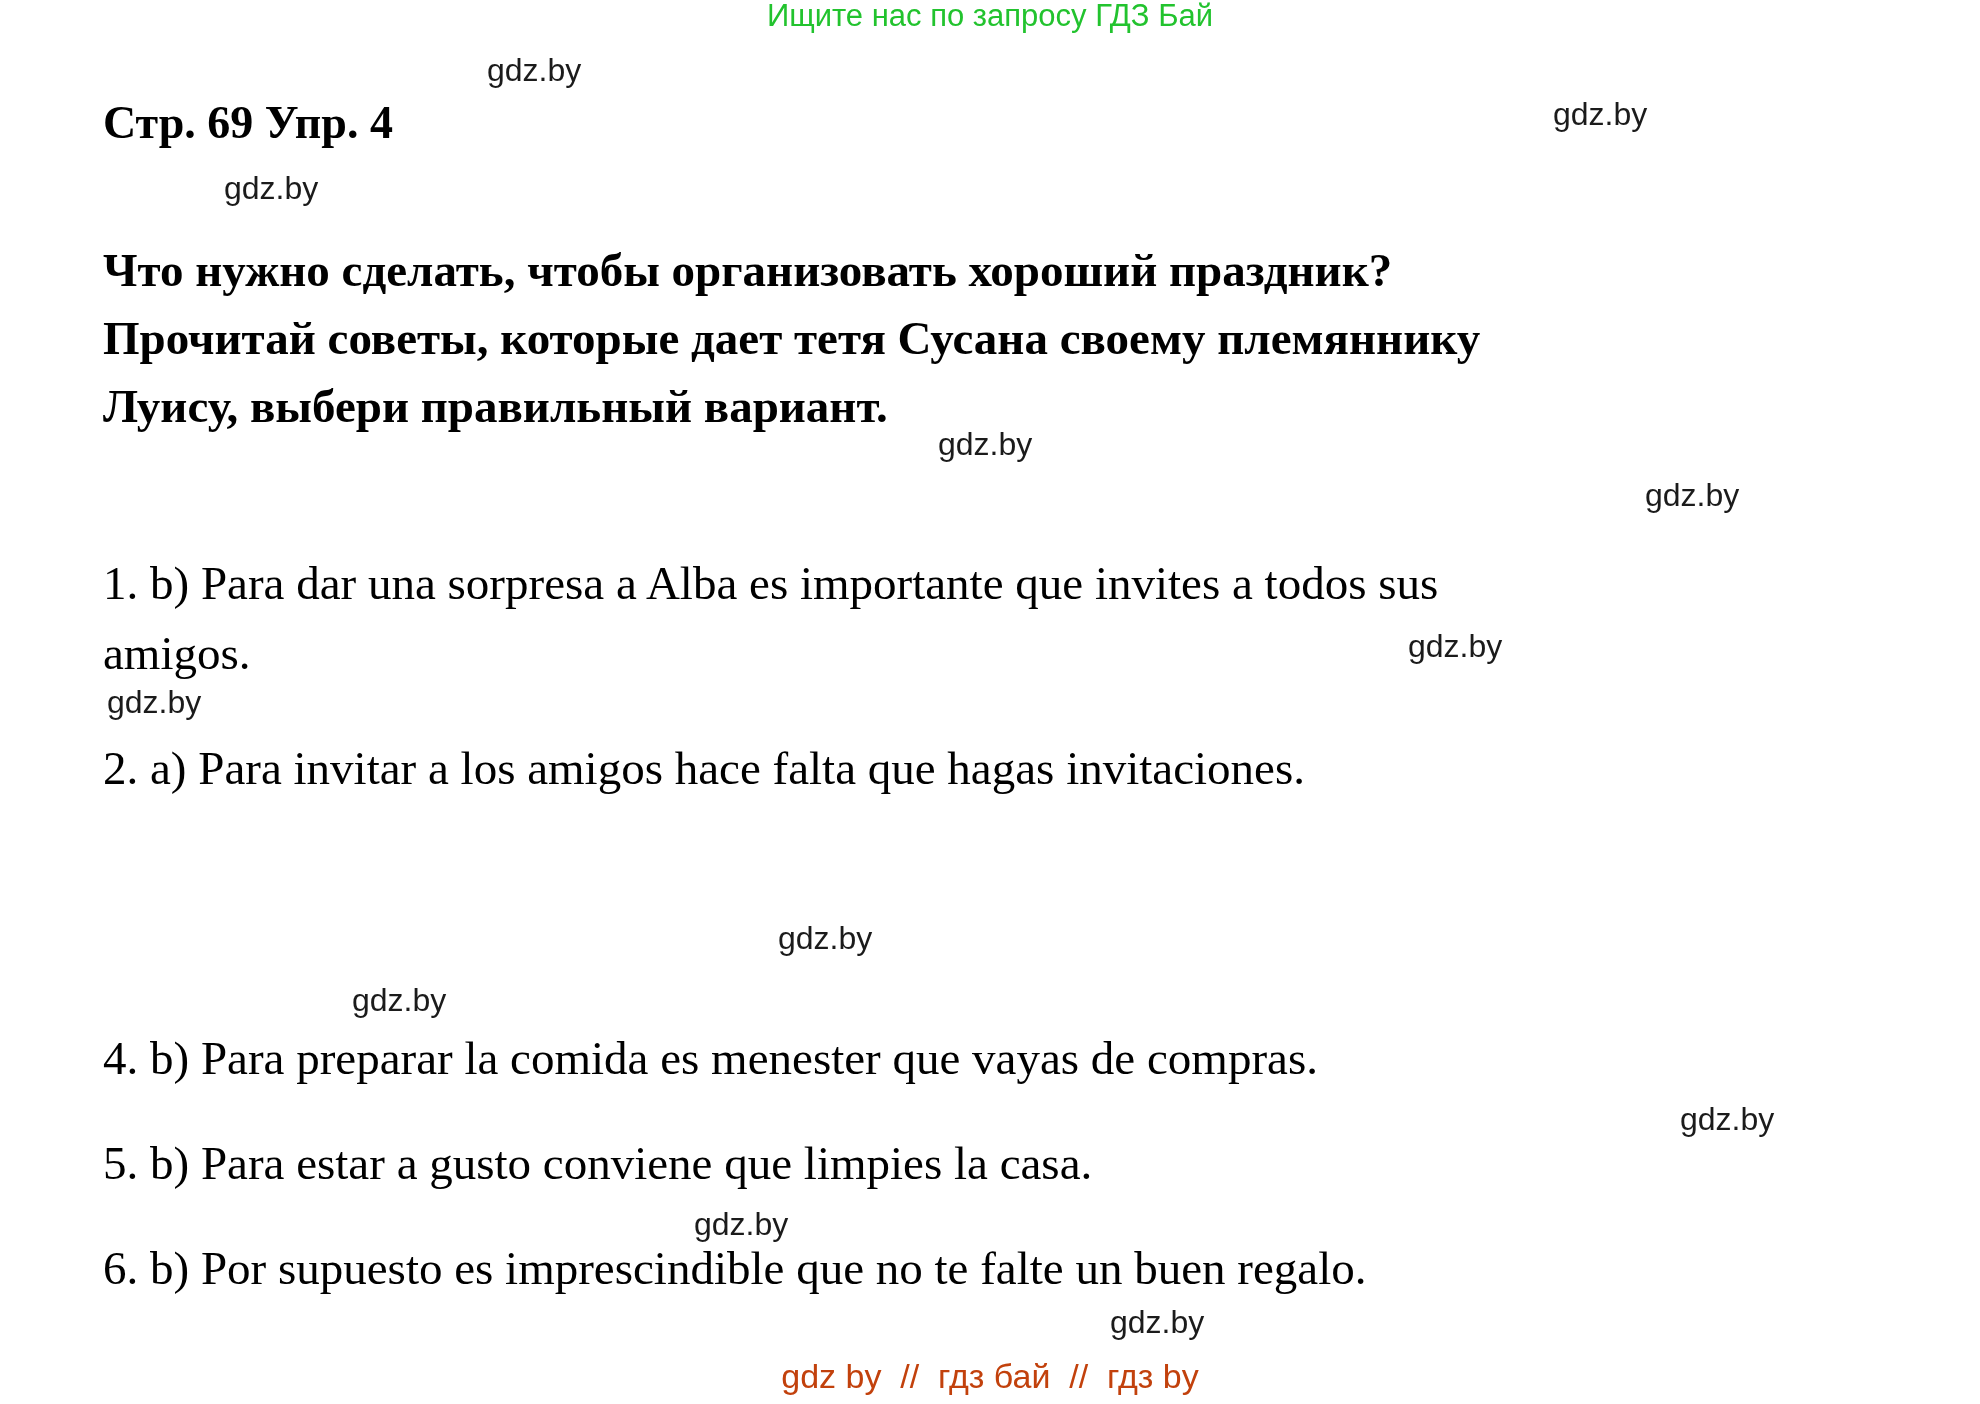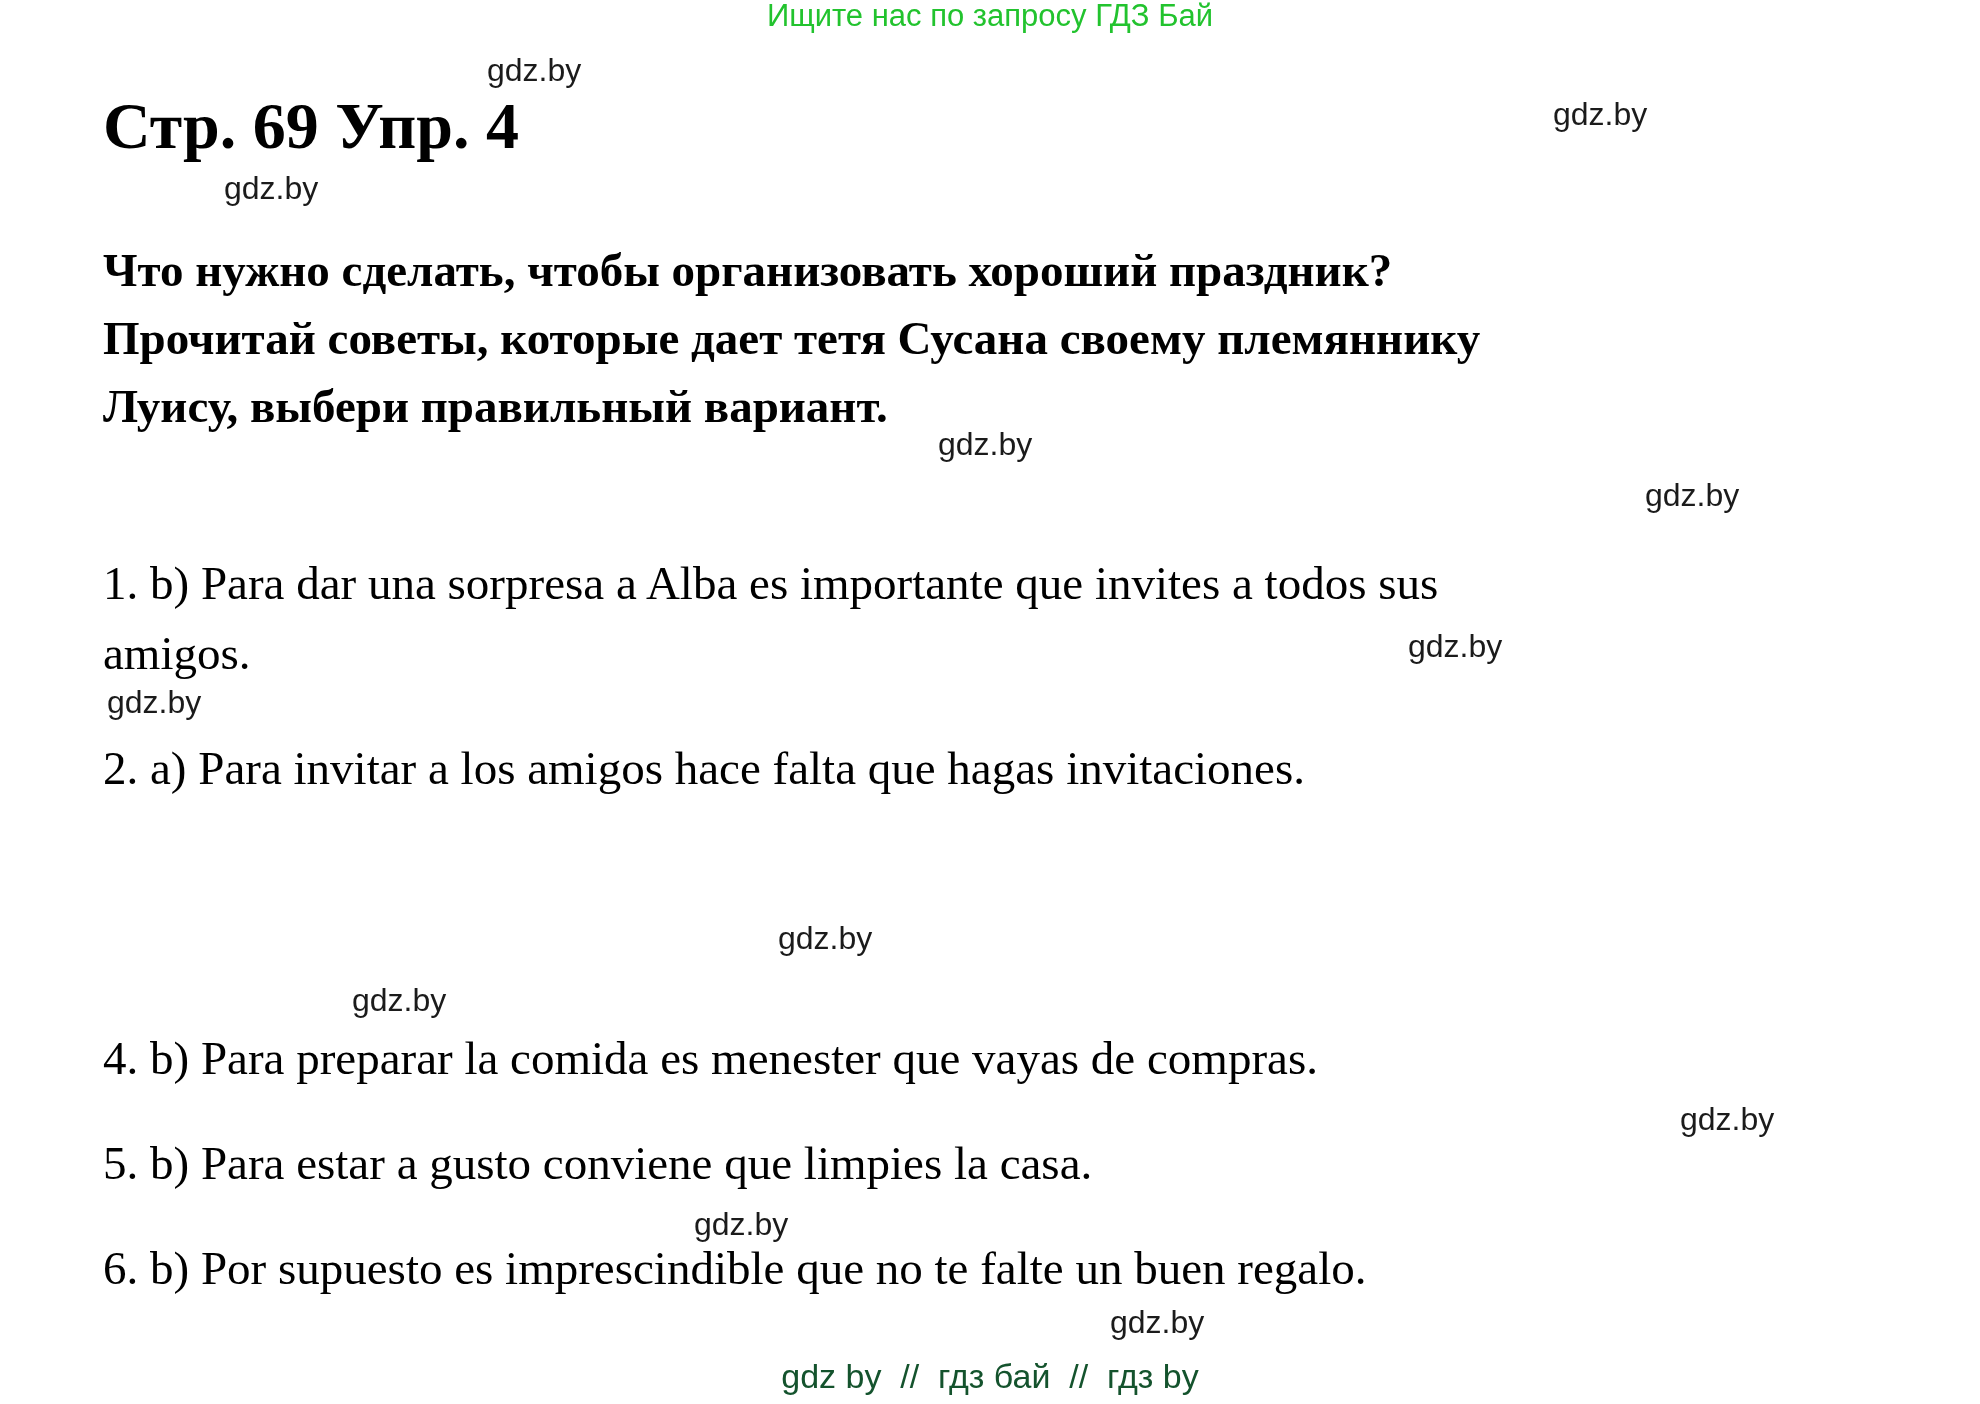--- a/index.html
+++ b/index.html
@@ -22,23 +22,23 @@
   }
   .wm {
     position: absolute;
     font-family: "Liberation Sans", sans-serif;
     font-size: 32px;
     color: #1b1b1b;
     white-space: nowrap;
   }
   .heading {
     position: absolute;
-    left: 103px; top: 88px;
+    left: 103px; top: 96px;
     font-weight: bold;
-    font-size: 66px;
+    font-size: 46px;
     white-space: nowrap;
   }
   .task {
     position: absolute;
     left: 103px; top: 192px;
     font-weight: bold;
     font-size: 47px;
     line-height: 68px;
     white-space: nowrap;
     margin-top: 44px;
@@ -55,21 +55,21 @@
   .a3 { top: 838px; }
   .a4 { top: 1023px; }
   .a5 { top: 1128px; }
   .a6 { top: 1233px; }
   .footer {
     position: absolute;
     left: 0; right: 0; top: 1357px;
     text-align: center;
     font-family: "Liberation Sans", sans-serif;
     font-size: 34px;
-    color: #14532d;
+    color: #c2410c;
     white-space: pre;
   }
 </style>
 </head>
 <body>
 
 <div class="page">
 
   <div class="promo">Ищите нас по запросу ГДЗ Бай</div>
 

